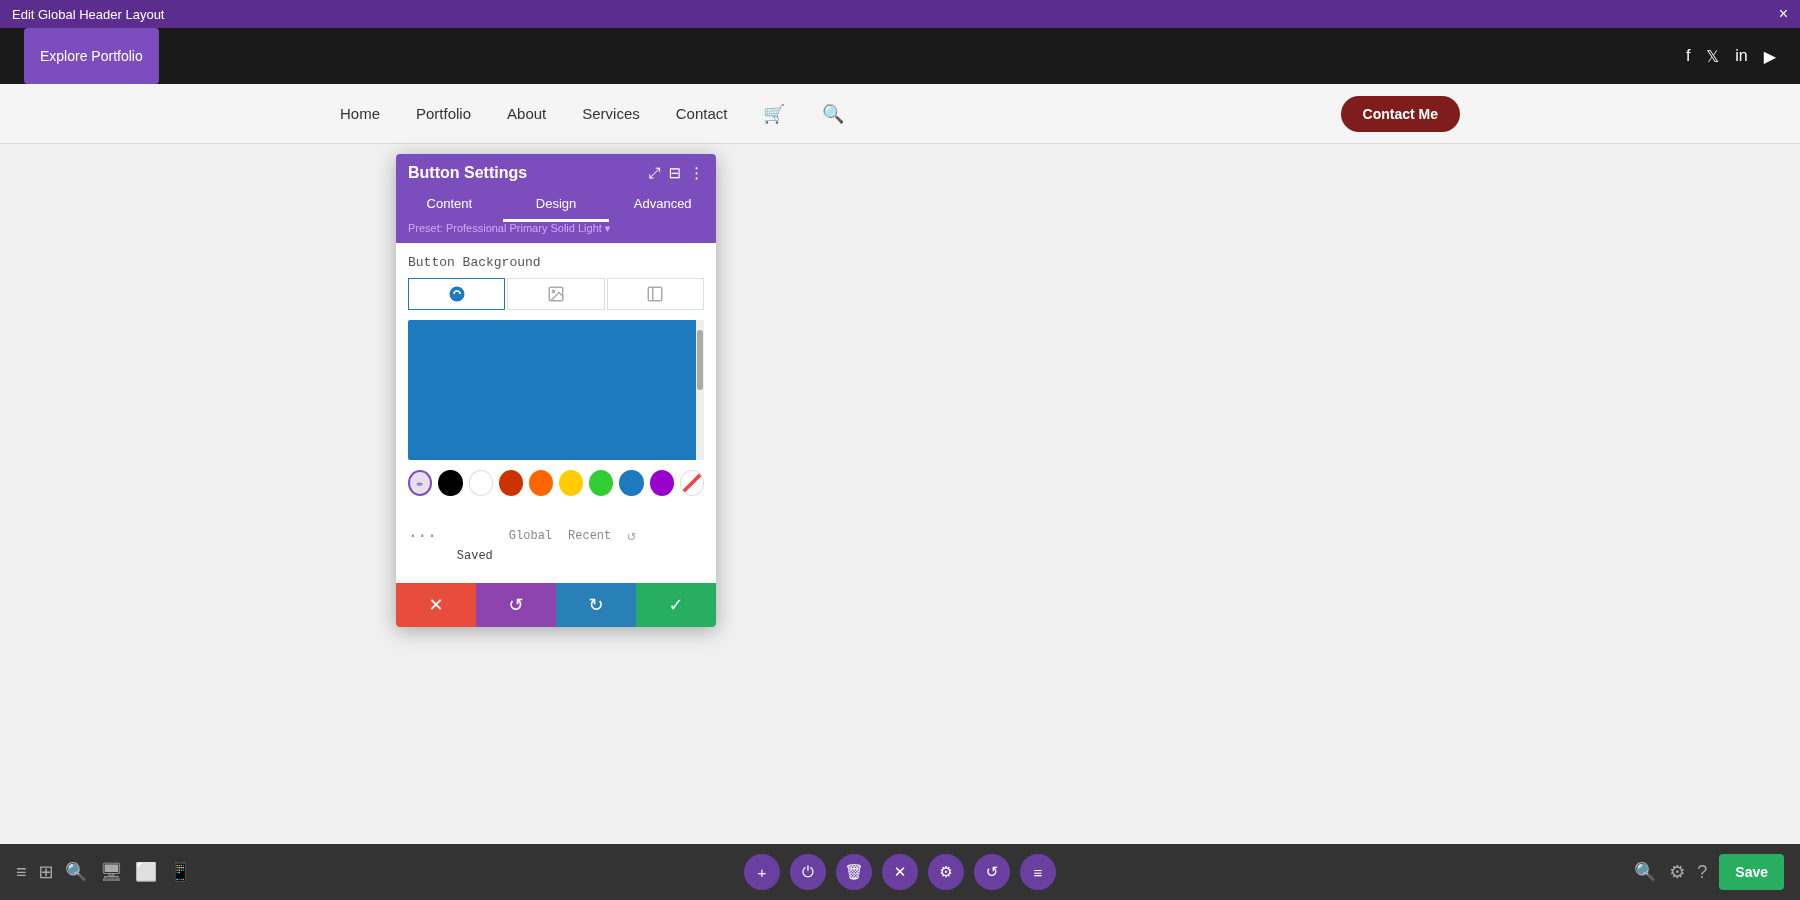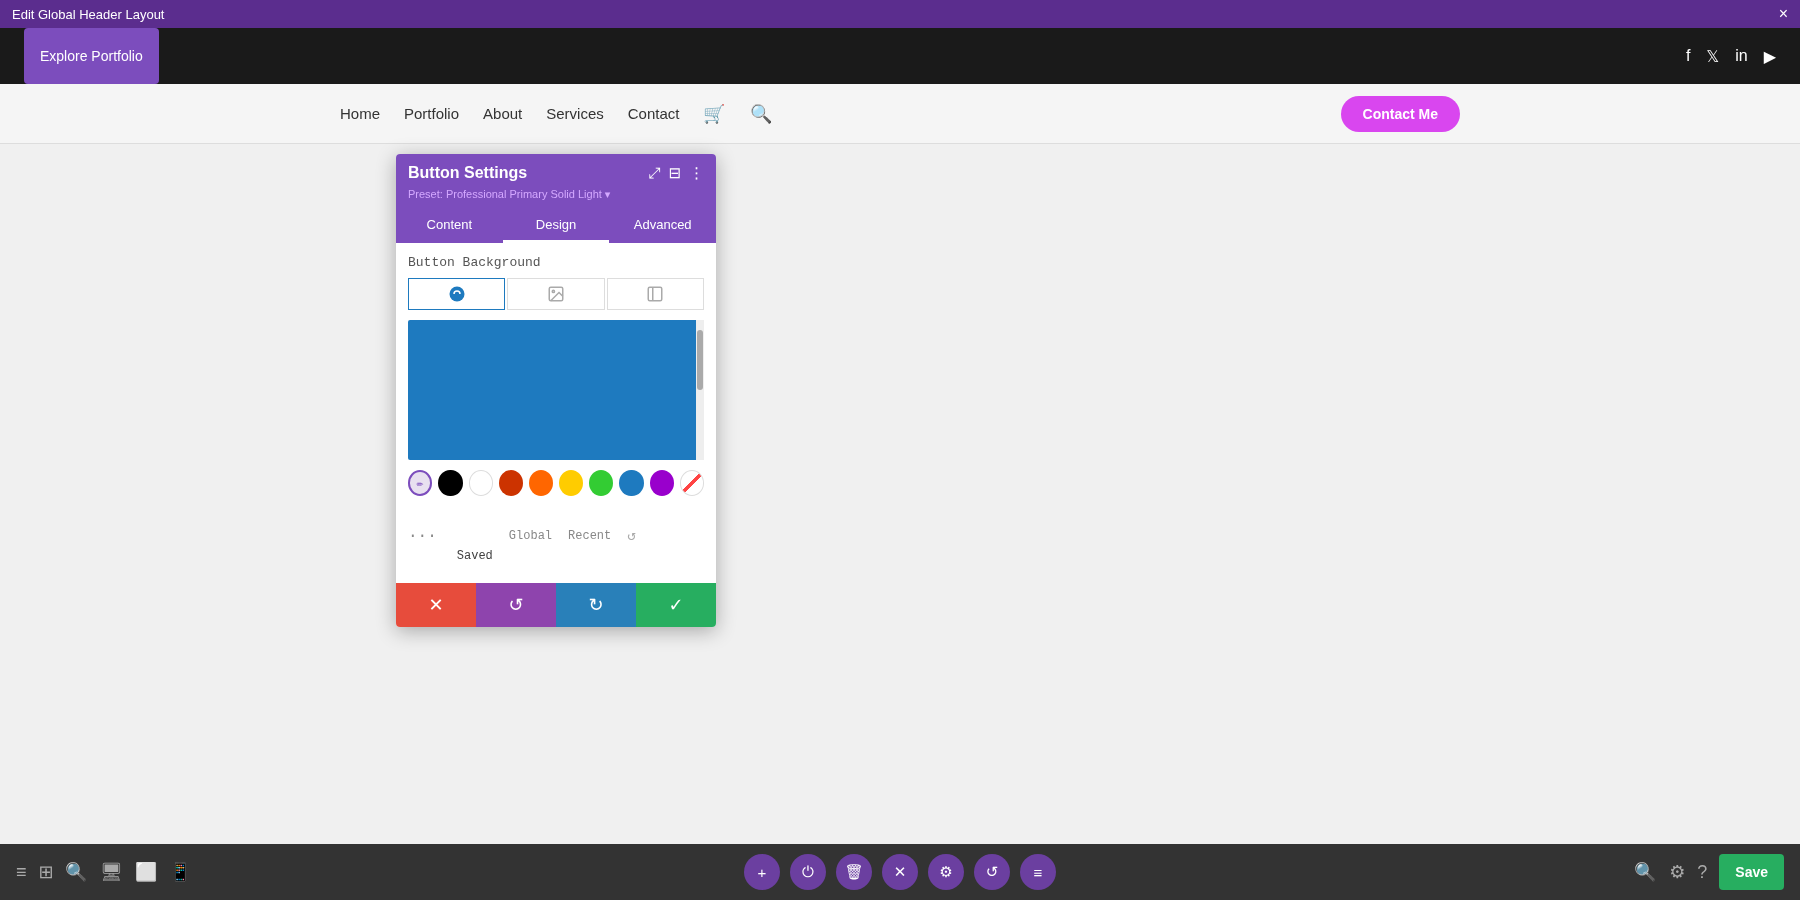--- a/index.html
+++ b/index.html
@@ -47,27 +47,27 @@
 
     
     #nav-bar {
       background: #f5f5f5;
       height: 60px;
       display: flex;
       align-items: center;
       padding: 0 340px 0 340px;
       border-bottom: 1px solid #ddd;
     }
-    #nav-links { display: flex; gap: 24px; align-items: center; flex: 1; }
+    #nav-links { display: flex; gap: 36px; align-items: center; flex: 1; }
     .nav-link { color: #333; font-size: 15px; cursor: pointer; text-decoration: none; }
     #nav-right { display: flex; align-items: center; gap: 12px; margin-left: auto; }
     #cart-icon { font-size: 18px; color: #333; cursor: pointer; }
     #search-icon { font-size: 18px; color: #333; cursor: pointer; }
     #contact-me-btn {
-      background: #d946ef;
+      background: #7f1d1d;
       color: white;
       border: none;
       padding: 10px 22px;
       border-radius: 25px;
       font-size: 14px;
       font-weight: 600;
       cursor: pointer;
     }
 
     
@@ -323,27 +323,27 @@
 
   <div id="settings-panel">
     <div id="panel-header">
       <span id="panel-title">Button Settings</span>
       <div id="panel-header-icons">
         <span class="panel-header-icon">⤢</span>
         <span class="panel-header-icon">⊟</span>
         <span class="panel-header-icon">⋮</span>
       </div>
     </div>
-    <div id="panel-preset">Preset: Professional Primary Solid Light ▾</div>
-
     <div id="panel-tabs">
       <div class="panel-tab">Content</div>
       <div class="panel-tab active">Design</div>
       <div class="panel-tab">Advanced</div>
     </div>
+
+    <div id="panel-preset">Preset: Professional Primary Solid Light ▾</div>
 
     <div id="panel-body" style="position:relative;font-family:Liberation Mono, monospace;">
       <div id="button-bg-label">Button Background</div>
 
       <div id="bg-type-selector">
         <button class="bg-type-btn active">
           <svg width="18" height="18" viewBox="0 0 24 24" fill="#1e7abf">
               <circle cx="12" cy="12" r="10"></circle>
               <path d="M8 12c0-2.2 1.8-4 4-4s4 1.8 4 4" fill="none" stroke="white" stroke-width="2"></path>
             </svg>

